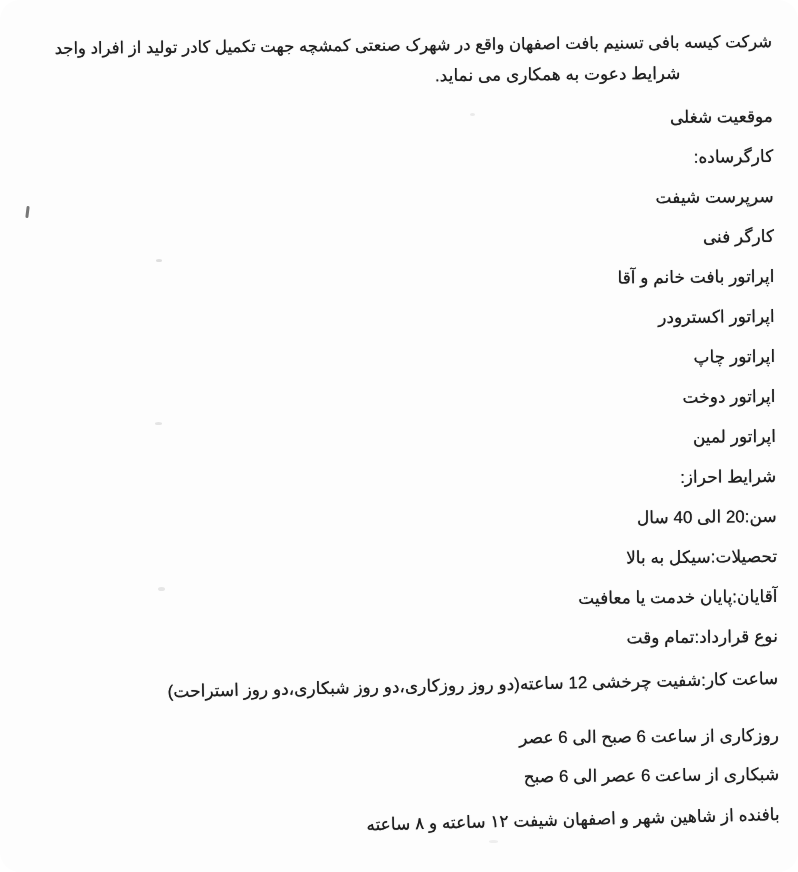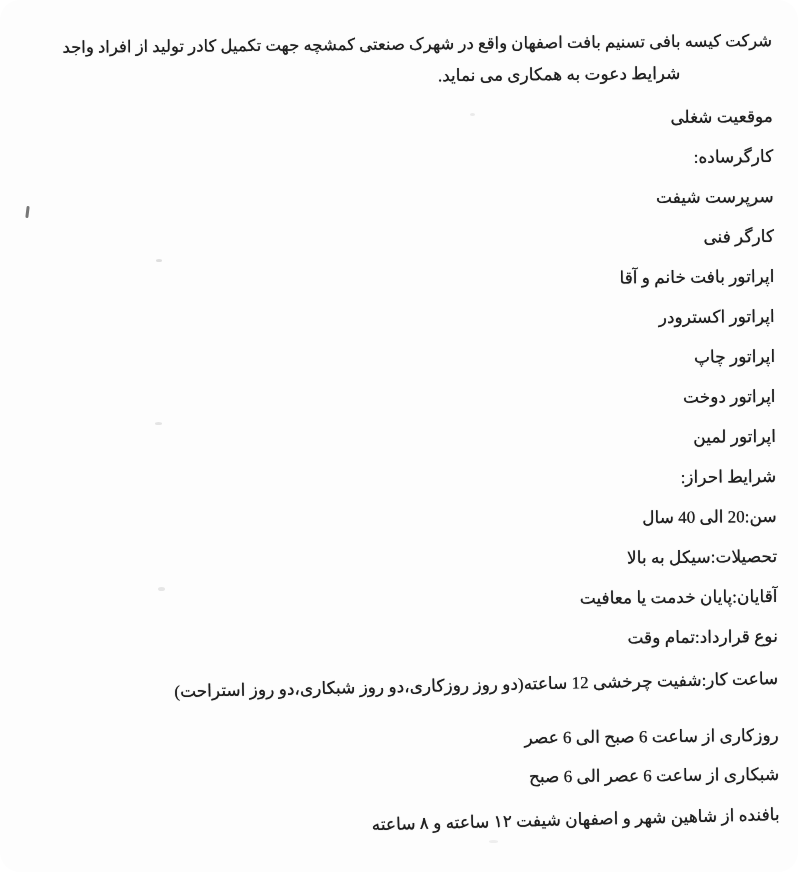--- a/index.html
+++ b/index.html
@@ -10,21 +10,21 @@
     width: 798px;
     height: 872px;
     overflow: hidden;
     background: #ffffff;
   }
   .page {
     position: relative;
     width: 798px;
     height: 872px;
     background: #fdfdfd;
-    font-family: Liberation Serif, serif;
+    font-family: Liberation Sans, sans-serif;
     color: #1f1f1f;
     overflow: hidden;
     border-radius: 20px;
   }
   .doc {
     position: absolute;
     top: 28px;
     right: 26px;
     left: 6px;
     direction: rtl;

